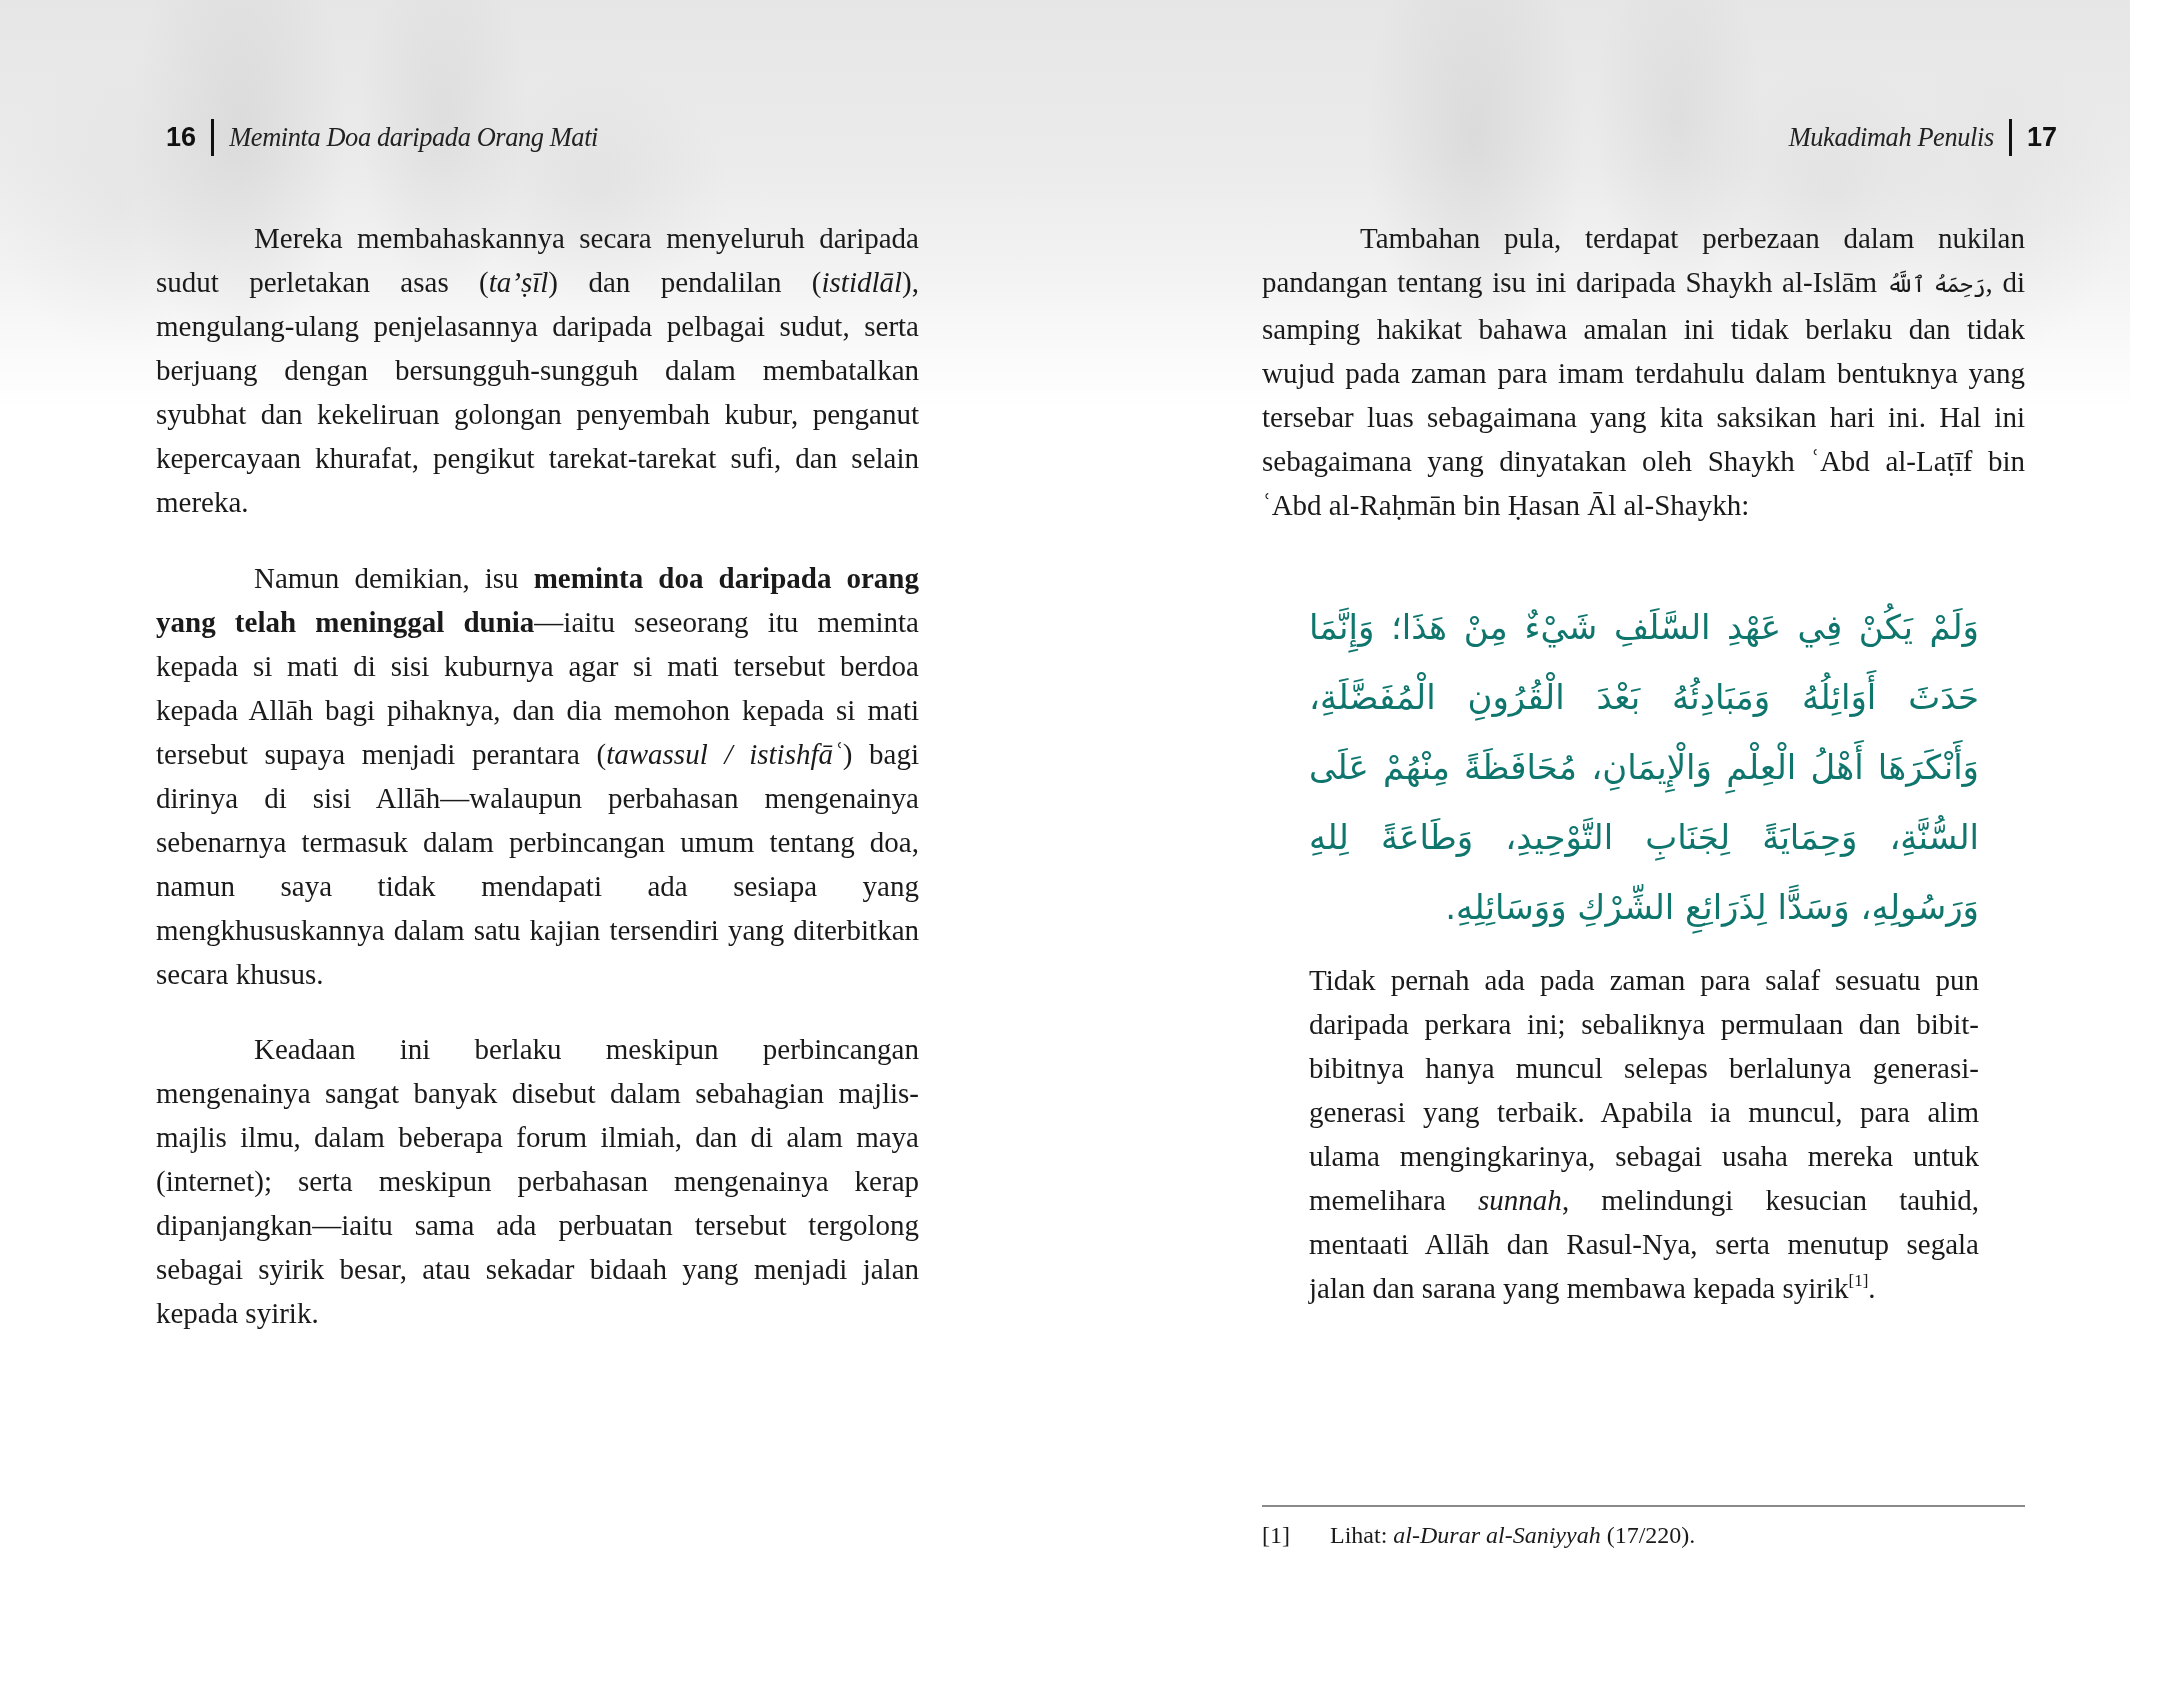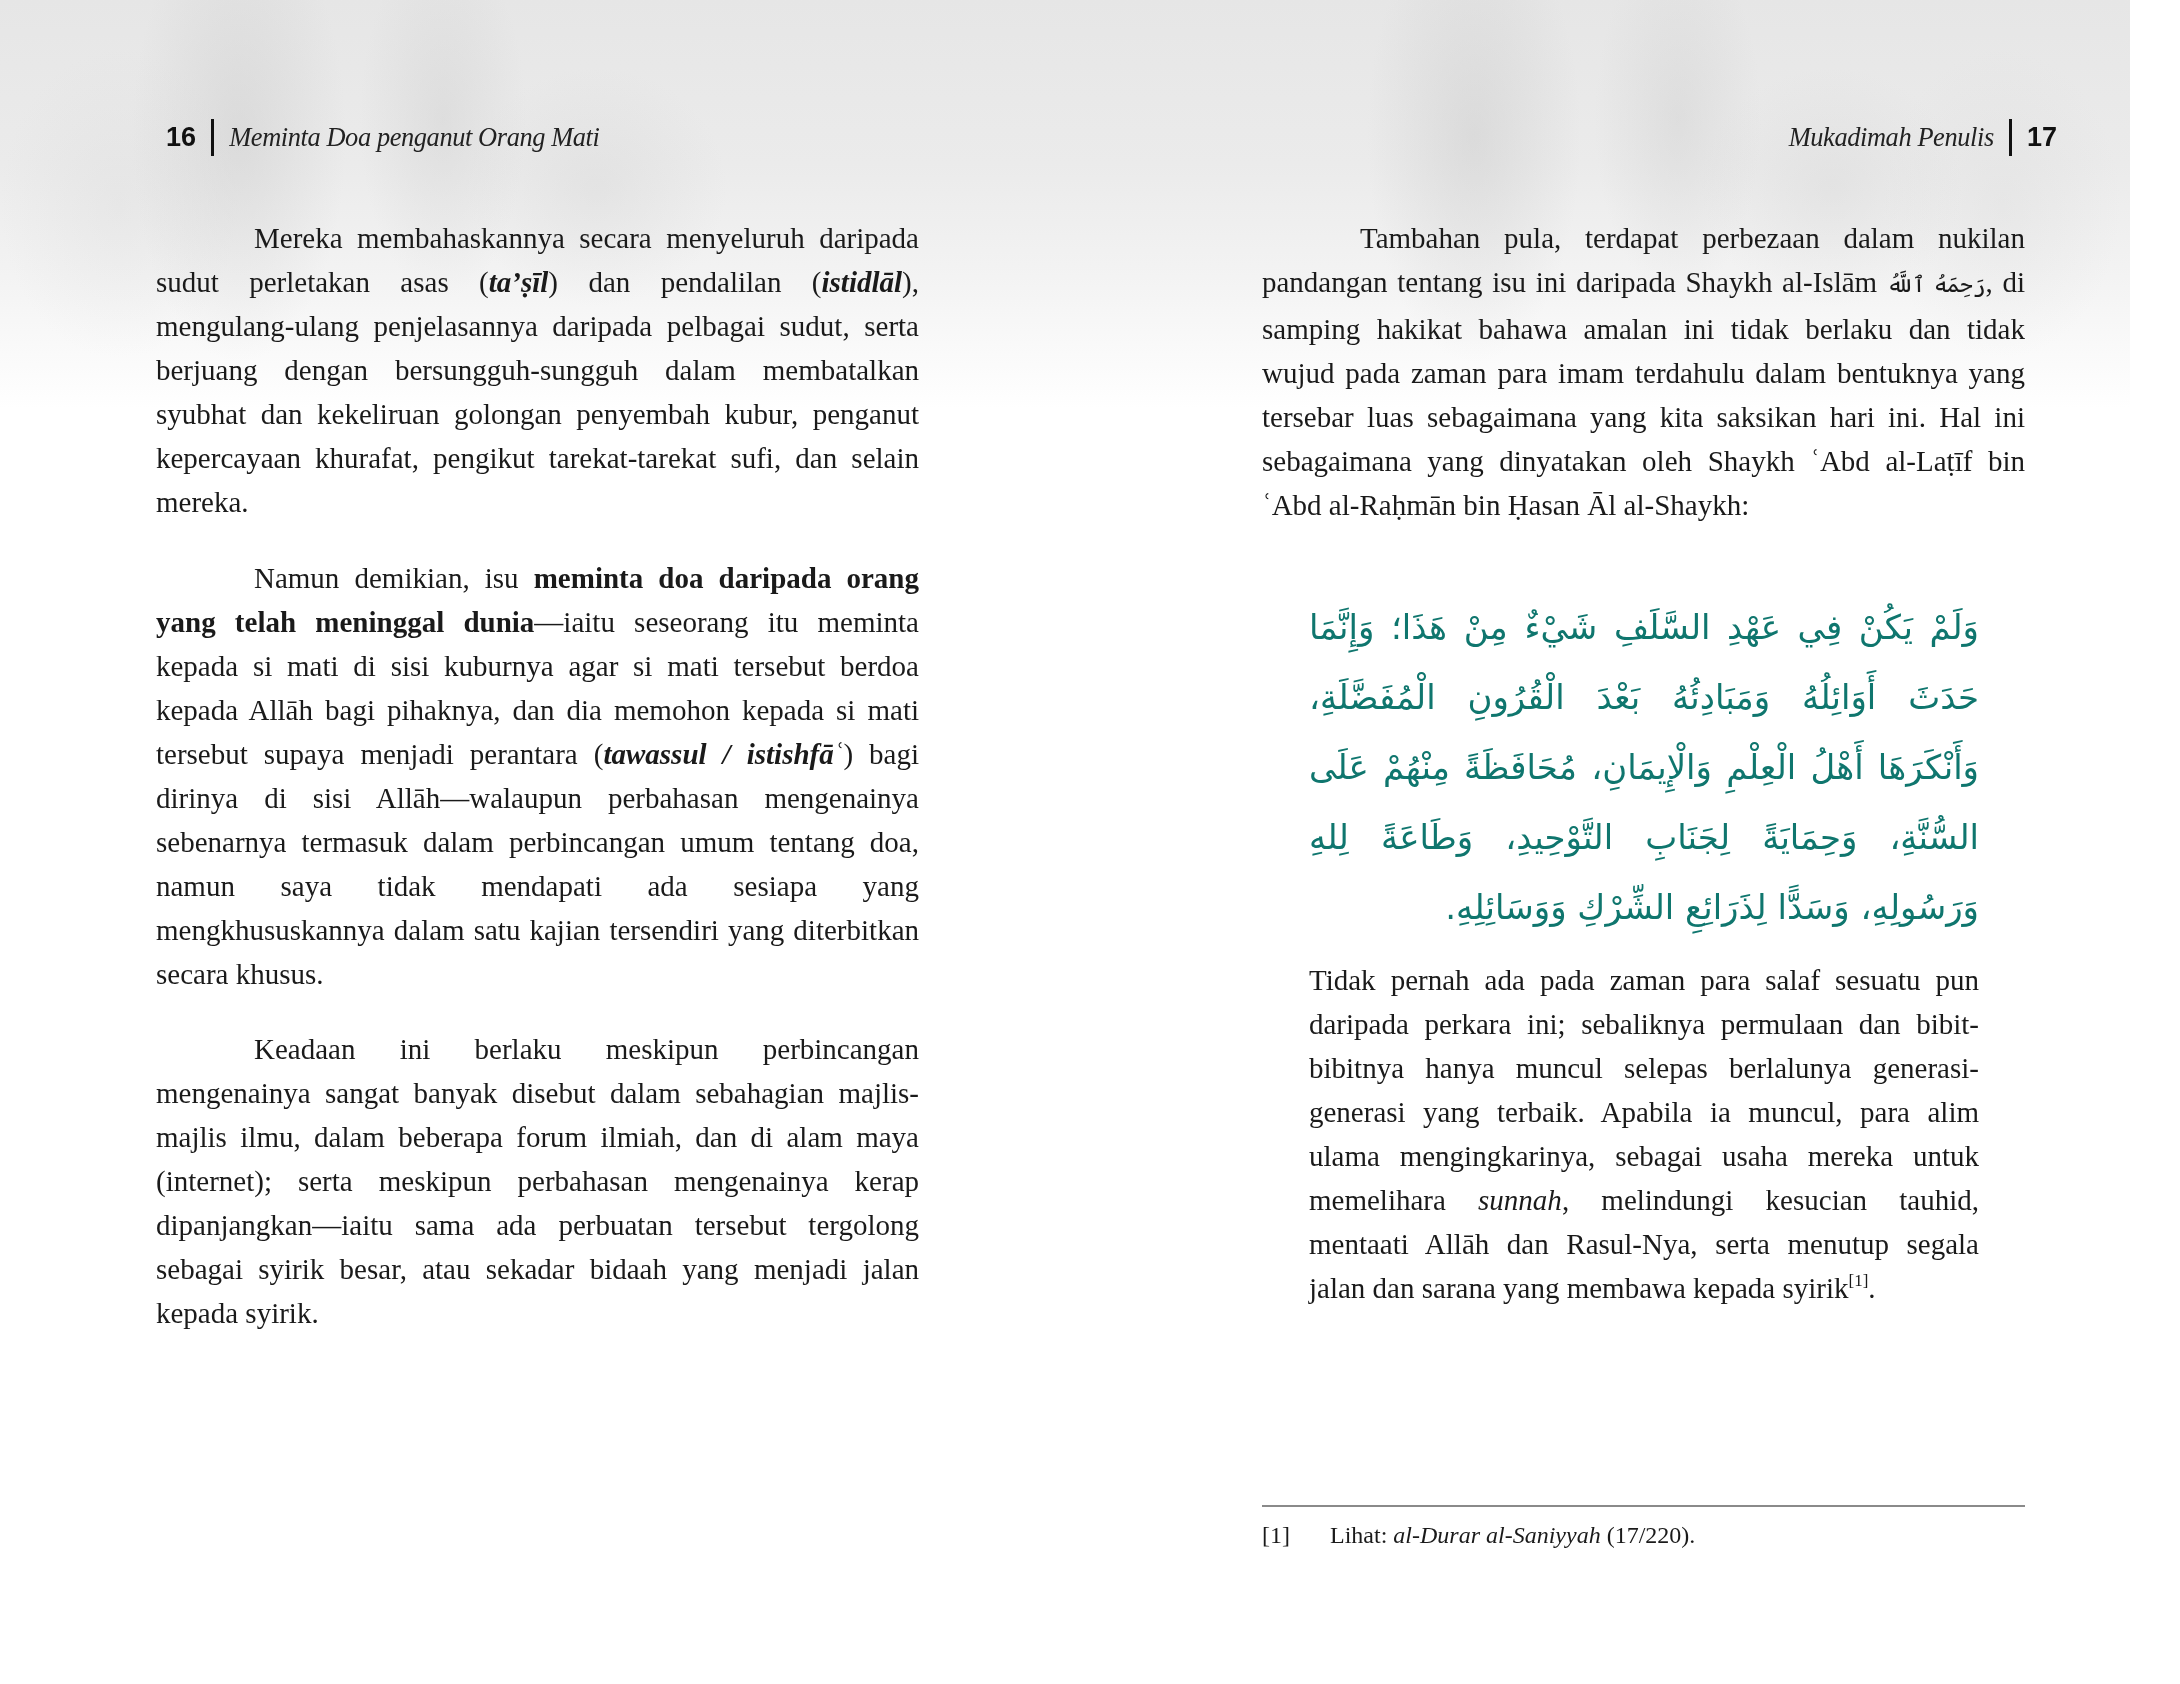--- a/index.html
+++ b/index.html
@@ -35,21 +35,21 @@
   .folio { font-family: "Liberation Sans", "DejaVu Sans", sans-serif; font-weight: bold; font-size: 27px; color: #111; }
   .head-sep { display: inline-block; width: 2.6px; height: 37px; background: #111; margin: 0 15.3px; }
   .head-title { font-family: "Liberation Serif", serif; font-style: italic; font-size: 26.4px; color: #222; letter-spacing: -0.4px; }
 
   
   .text-block { position: absolute; font-size: 29px; line-height: 44px; text-align: justify; color: #1a1a1a; }
   .page-left .text-block { left: 156px; width: 763px; }
   .para { text-indent: 98px; margin-bottom: 31.5px; }
   .para:last-child { margin-bottom: 0; }
   .para b { font-weight: bold; }
-  .para i { font-style: italic; font-weight: bold; }
+  .para i { font-style: italic; }
 
   .honorific { font-family: Liberation Sans, sans-serif; font-size: 22px; }
 
   
   .arabic-block {
     position: absolute; left: 1309px; width: 670px; top: 592px;
     direction: rtl; text-align: justify; text-align-last: right;
     font-family: "DejaVu Sans", sans-serif; font-size: 34px; line-height: 70px; color: #0f766e;
   }
 
@@ -69,21 +69,21 @@
 <body>
 
 <div class="spread">
 
   <div class="page page-left">
     <div class="page-bg"></div>
 
     <div class="running-head">
       <span class="folio">16</span>
       <span class="head-sep"></span>
-      <span class="head-title">Meminta Doa penganut Orang Mati</span>
+      <span class="head-title">Meminta Doa daripada Orang Mati</span>
     </div>
 
     <div class="text-block" style="top:216px;">
       <p class="para"><span>Mereka membahaskannya secara menyeluruh daripada sudut perletakan asas (</span><i>ta’ṣīl</i><span>) dan pendalilan (</span><i>istidlāl</i><span>), mengulang-ulang penjelasannya daripada pelbagai sudut, serta berjuang dengan bersungguh-sungguh dalam membatalkan syubhat dan kekeliruan golongan penyembah kubur, penganut kepercayaan khurafat, pengikut tarekat-tarekat sufi, dan selain mereka.</span></p>
 
       <p class="para"><span>Namun demikian, isu </span><b>meminta doa daripada orang yang telah meninggal dunia</b><span>—iaitu seseorang itu meminta kepada si mati di sisi kuburnya agar si mati tersebut berdoa kepada Allāh bagi pihaknya, dan dia memohon kepada si mati tersebut supaya menjadi perantara (</span><i>tawassul / istishfāʿ</i><span>) bagi dirinya di sisi Allāh—walaupun perbahasan mengenainya sebenarnya termasuk dalam perbincangan umum tentang doa, namun saya tidak mendapati ada sesiapa yang mengkhususkannya dalam satu kajian tersendiri yang diterbitkan secara khusus.</span></p>
 
       <p class="para"><span>Keadaan ini berlaku meskipun perbincangan mengenainya sangat banyak disebut dalam sebahagian majlis-majlis ilmu, dalam beberapa forum ilmiah, dan di alam maya (internet); serta meskipun perbahasan mengenainya kerap dipanjangkan—iaitu sama ada perbuatan tersebut tergolong sebagai syirik besar, atau sekadar bidaah yang menjadi jalan kepada syirik.</span></p>
     </div>
   </div>

